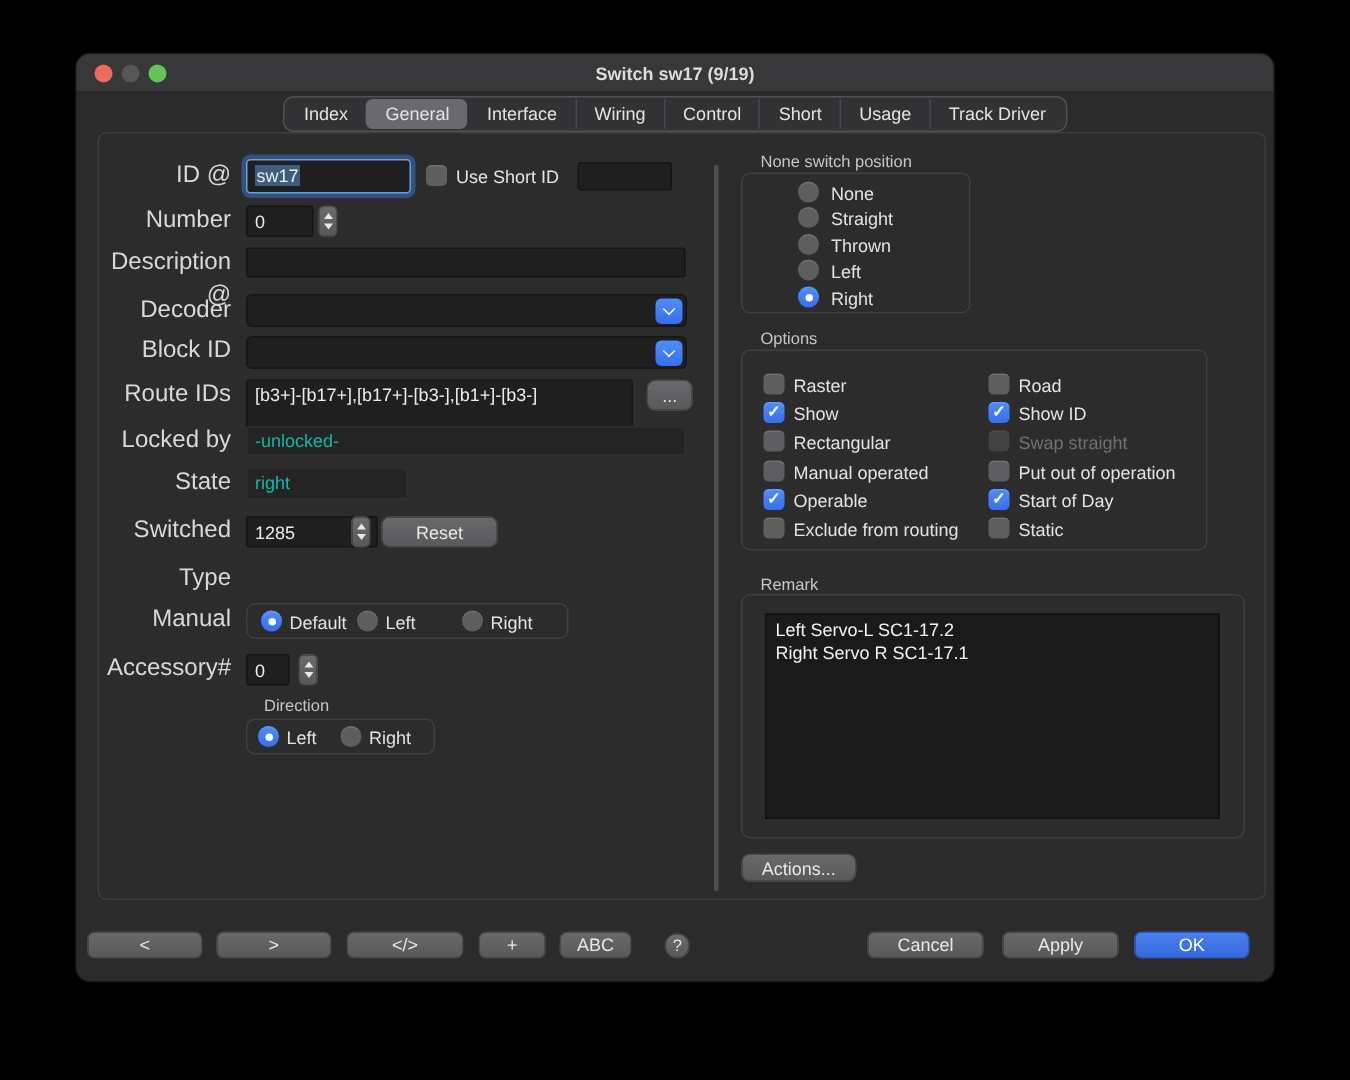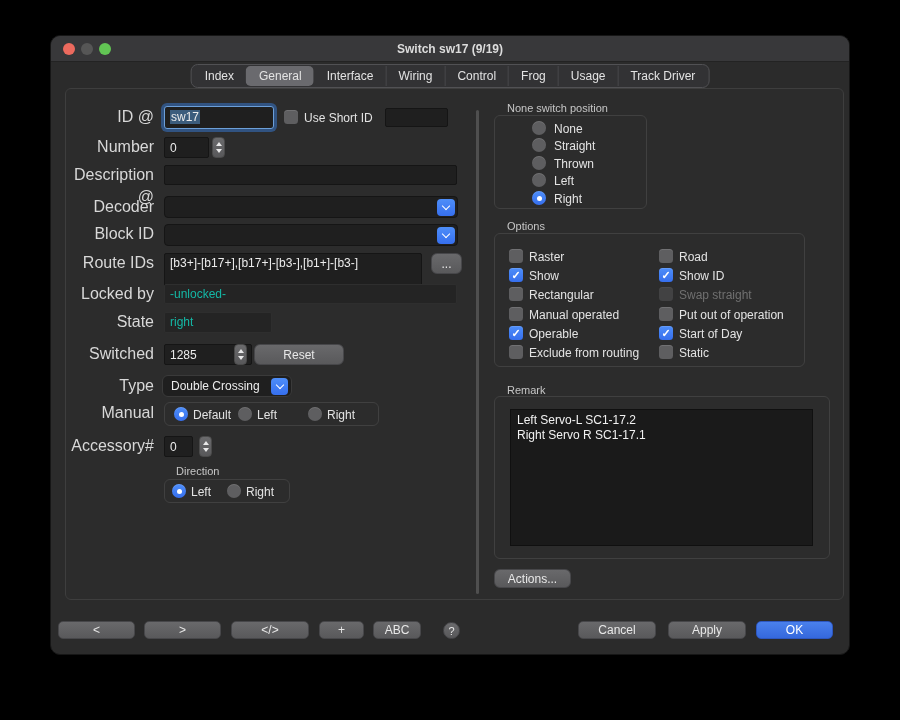--- a/index.html
+++ b/index.html
@@ -113,21 +113,21 @@
     <span class="light" style="left:48px; background:#62c554;"></span>
     <span id="title">Switch sw17 (9/19)</span>
   </div>
 
   <div id="tabbar">
     <div class="tab" data-selected="false">Index</div>
     <div class="tab" data-selected="true">General</div>
     <div class="tab" data-selected="false">Interface</div>
     <div class="tab" data-selected="false">Wiring</div>
     <div class="tab" data-selected="false">Control</div>
-    <div class="tab" data-selected="false">Frog</div>
+    <div class="tab" data-selected="false">Short</div>
     <div class="tab" data-selected="false">Usage</div>
     <div class="tab" data-selected="false">Track Driver</div>
   </div>
 
   <div id="panel">
 
     <div class="abs rowlabel" style="top:17px;">ID @</div>
     <div class="abs rowlabel" style="top:47px;">Number</div>
     <div class="abs rowlabel" style="top:75px;">Description @</div>
     <div class="abs rowlabel" style="top:107px;">Decoder</div>
@@ -174,28 +174,22 @@
 
     <div class="abs field ghost" style="left:98px; top:195px; width:293px; height:20px; line-height:18px;">-unlocked-</div>
 
     <div class="abs field ghost" style="left:98px; top:223px; width:108px; height:21px; line-height:19px;">right</div>
 
     <div class="abs field" style="left:98px; top:255px; width:88px; height:21px;">1285</div>
     <div class="abs stepper" style="left:168px; top:255px; width:13px; height:21px;">
         <span class="tri-up"></span>
         <span class="tri-dn"></span>
       </div>
-    <div class="abs btn" style="left:188px; top:255px; width:90px; height:21px; border-radius:6px;">Reset</div>
-
-    <div class="abs popup" style="left:96px; top:286px; width:130px; height:22px;">
-      <span>Double Crossing</span>
-      <span class="combo-btn" style="right:3px; top:2px; width:17px; height:17px;">
-          <span class="chev"></span>
-        </span>
-    </div>
+    <div class="abs btn" style="left:188px; top:255px; width:78px; height:21px; border-radius:6px;">Reset</div>
+
 
     <div class="abs groupbox" style="left:98px; top:313px; width:215px; height:24px;"></div>
     <div class="abs radio" style="left:108px; top:318px;" data-checked="true">
         <span class="dot"></span>
       </div>
     <div class="abs optlabel" style="left:127px; top:318px;">Default</div>
     <div class="abs radio" style="left:172px; top:318px;" data-checked="false"></div>
     <div class="abs optlabel" style="left:191px; top:318px;">Left</div>
     <div class="abs radio" style="left:242px; top:318px;" data-checked="false"></div>
     <div class="abs optlabel" style="left:261px; top:318px;">Right</div>

